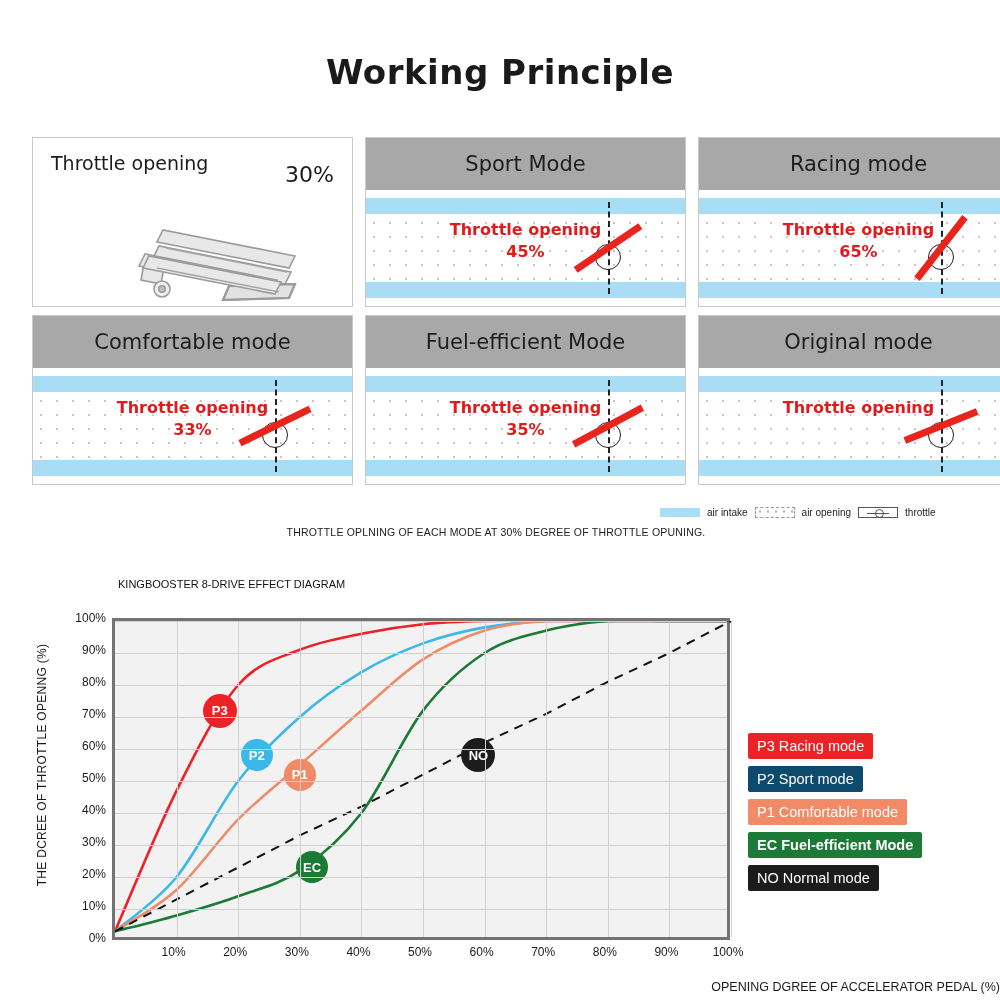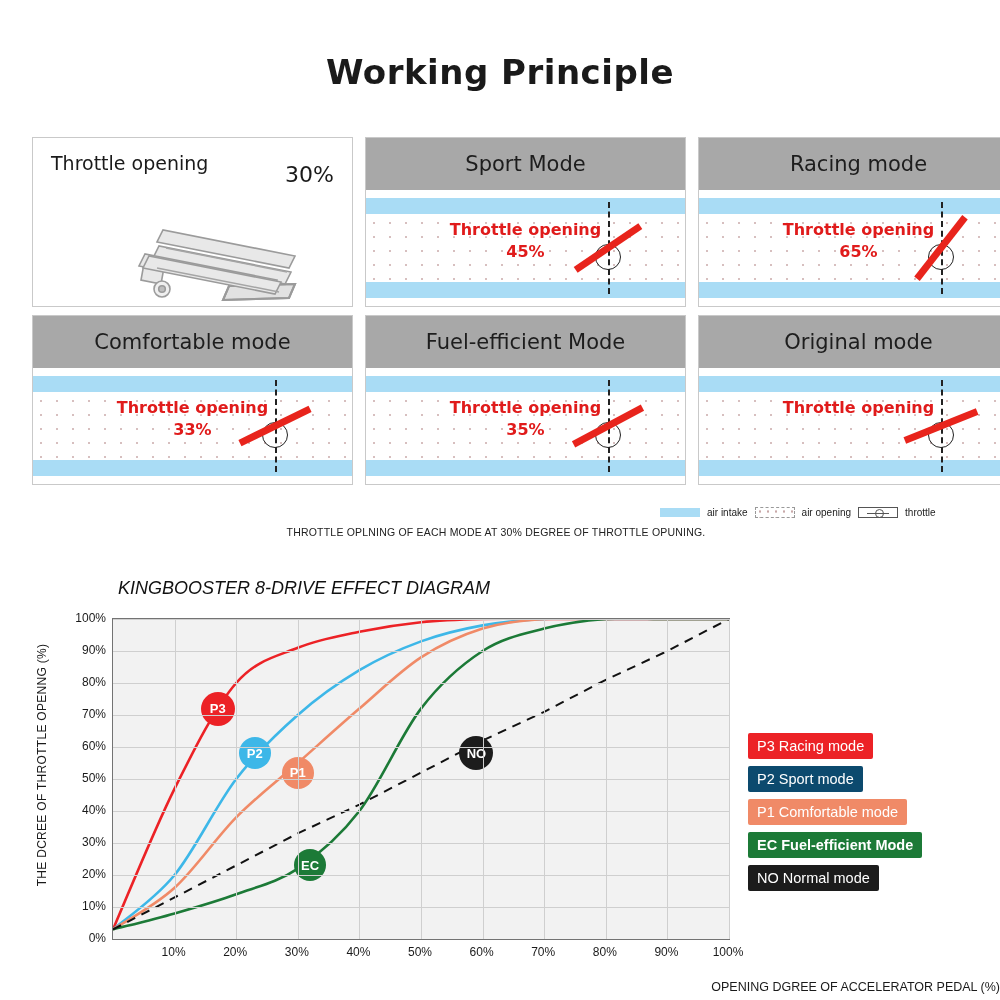--- a/index.html
+++ b/index.html
@@ -174,44 +174,43 @@
 
   
   #chart-wrap {
     position: absolute;
     left: 0; top: 565px;
     width: 1000px; height: 435px;
   }
   #chart-title {
     position: absolute;
     left: 118px; top: 13px;
-    font-size: 18px;
+    font-size: 11px;
     color: #111;
-    font-style: italic;
   }
   #ylabel {
     position: absolute;
     left: 42px; top: 200px;
     transform: translate(-50%, -50%) rotate(-90deg);
     white-space: nowrap;
     font-size: 12px;
     letter-spacing: .3px;
   }
   #xlabel {
     position: absolute;
     left: 0; right: 0; bottom: 6px;
     text-align: right;
     font-size: 12.5px;
   }
   #plot {
     position: absolute;
     left: 112px; top: 53px;
     width: 618px; height: 322px;
     background: #f2f2f2;
-    border: 1px solid #737373;
+    border: 3px solid #737373;
   }
   #plot .vgrid, #plot .hgrid {
     position: absolute;
     background: #cfcfcf;
   }
   #plot .vgrid { width: 1px; top: 0; bottom: 0; }
   #plot .hgrid { height: 1px; left: 0; right: 0; }
   #yticks {
     position: absolute; left: 48px; top: 53px; width: 58px; height: 322px;
   }

